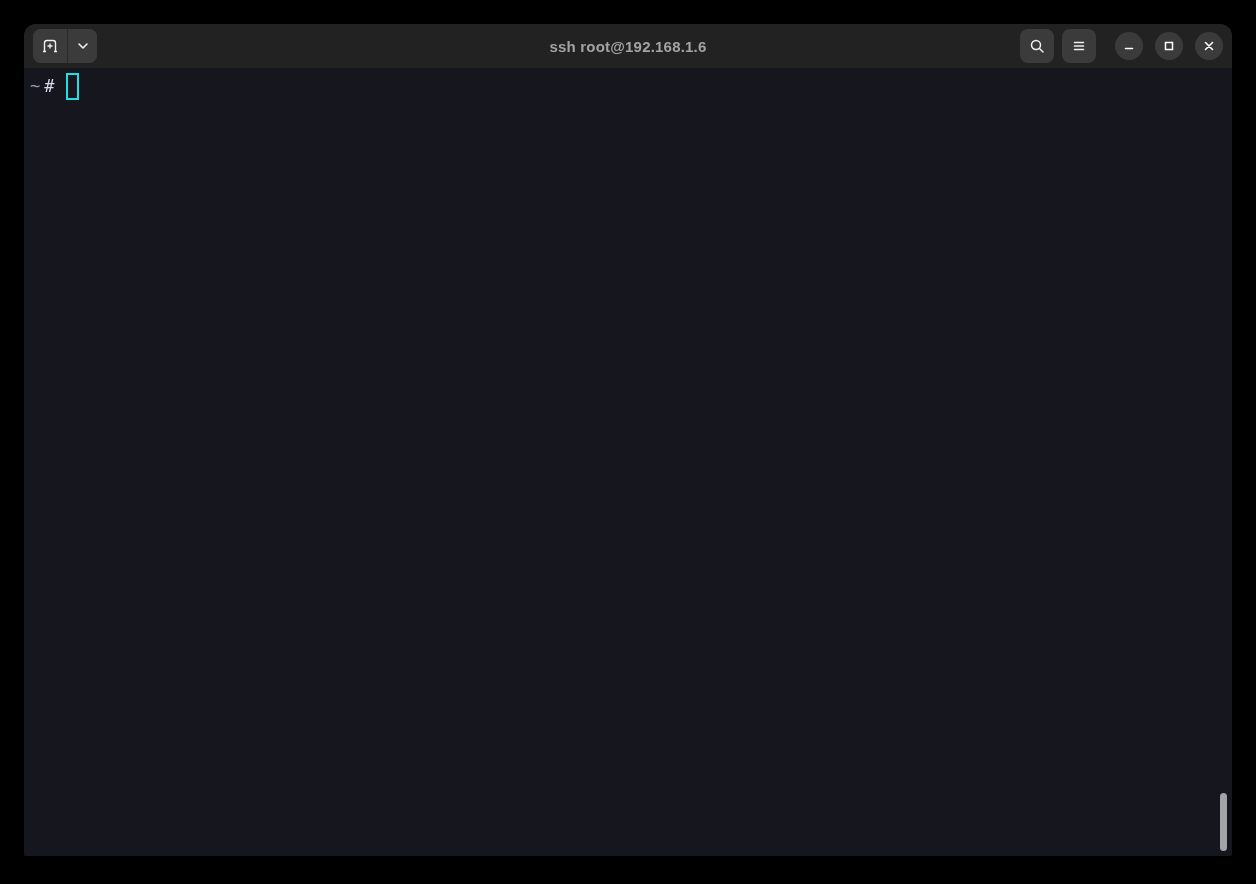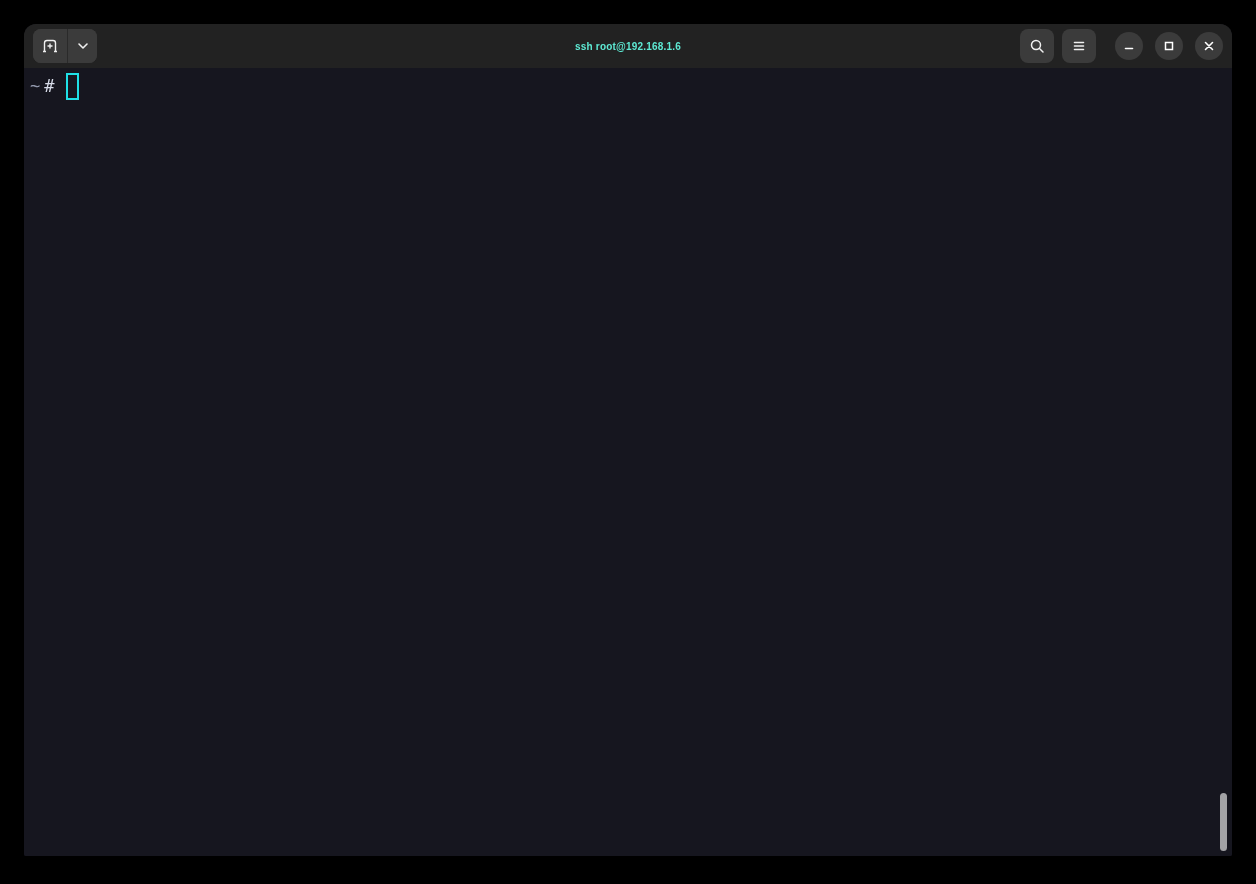--- a/index.html
+++ b/index.html
@@ -23,23 +23,23 @@
     flex: 0 0 44px;
     background: #222222;
     position: relative;
     display: flex;
     align-items: center;
   }
   .title {
     position: absolute;
     left: 50%; top: 50%;
     transform: translate(-50%, -50%);
-    color: #5eead4;
+    color: #a3a3a3;
     font-weight: bold;
-    font-size: 10px;
+    font-size: 15px;
     letter-spacing: 0.2px;
     white-space: nowrap;
   }
 
   .left-group {
     position: absolute;
     left: 9px; top: 5px;
     height: 34px;
     display: flex;
     background: #3b3b3b;

